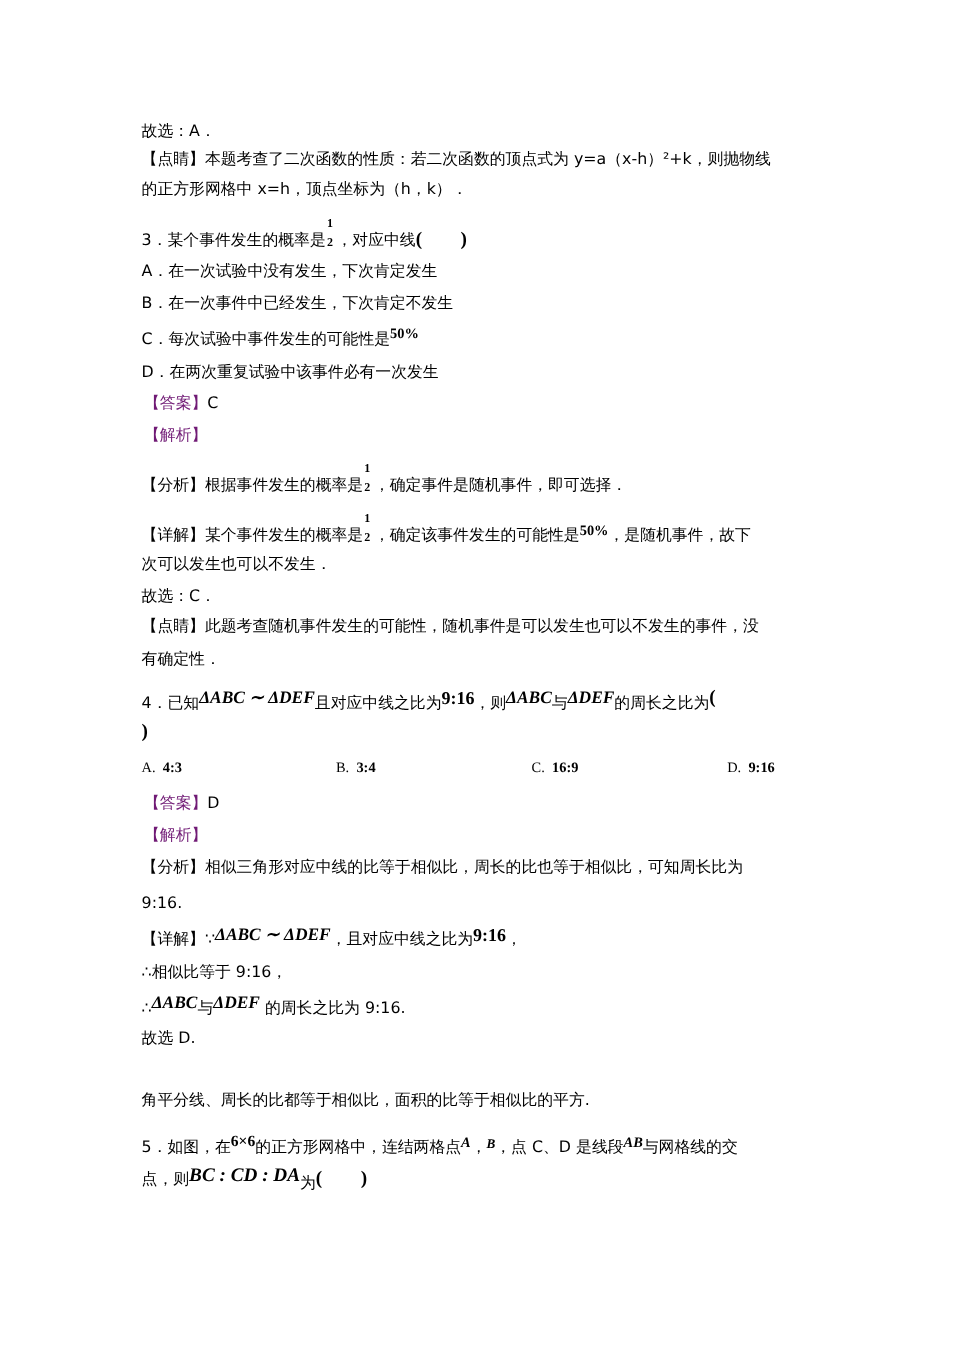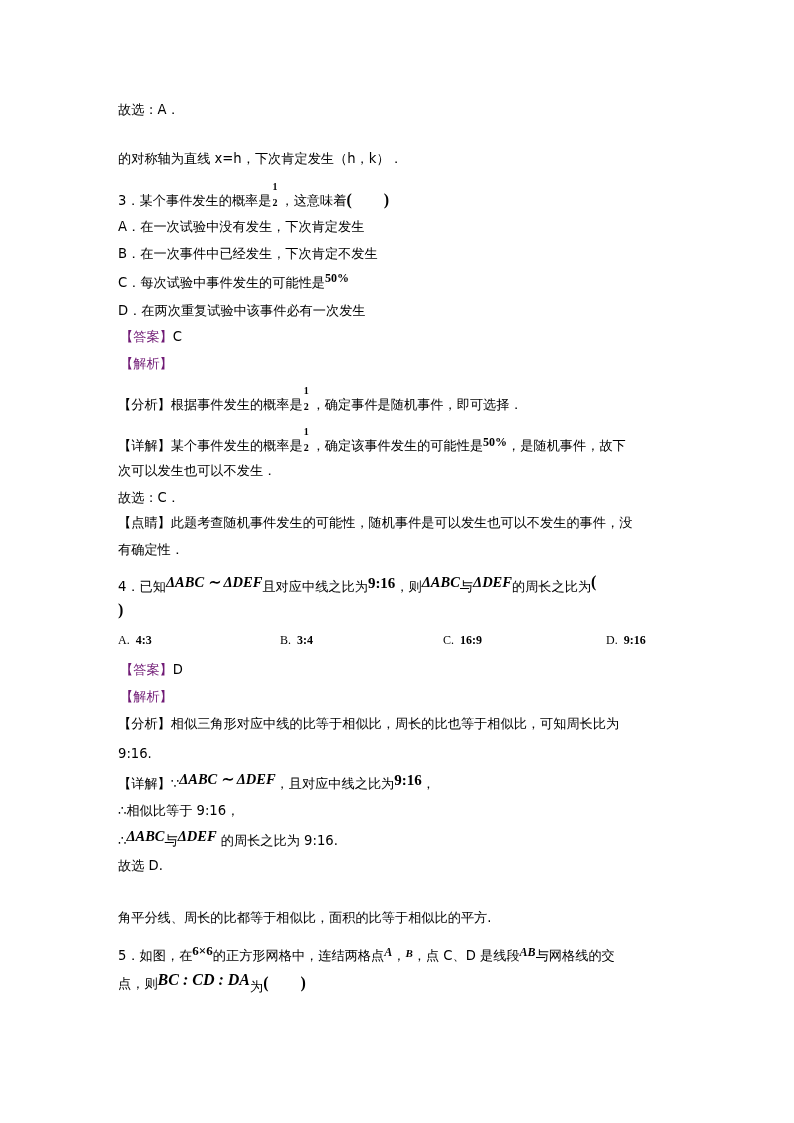--- a/index.html
+++ b/index.html
@@ -17,24 +17,25 @@
   .opt { position: absolute; font-size: 13px; white-space: nowrap; }
   .opt .lab { font-family: "Liberation Serif", serif; font-size: 12px; }
   .opt .val { font-family: "Liberation Serif", serif; font-weight: bold; font-size: 12px; margin-left: 6px; }
 </style>
 </head>
 <body>
 
 <div class="page">
 
   <div class="line" style="top:102px">故选：A．</div>
-  <div class="line" style="top:151px">的对称轴为直线 x=h，下次肯定发生（h，k）．</div>
+  <div class="line" style="top:126px"><span>【点睛】</span><span>本题考查了二次函数的性质：若二次函数的顶点式为 y=a（x-h）²+k，则抛物线</span></div>
+  <div class="line" style="top:151px">的正方形网格中 x=h，顶点坐标为（h，k）．</div>
 
   <div class="line" style="top:192px">
-    <span>3．</span><span>某个事件发生的概率是</span><span class="frac"><span class="num">1</span><span class="den">2</span></span><span>，这意味着</span><span class="paren">(　　)</span>
+    <span>3．</span><span>某个事件发生的概率是</span><span class="frac"><span class="num">1</span><span class="den">2</span></span><span>，对应中线</span><span class="paren">(　　)</span>
   </div>
   <div class="line" style="top:219px"><span>A．</span><span>在一次试验中没有发生，下次肯定发生</span></div>
   <div class="line" style="top:246px"><span>B．</span><span>在一次事件中已经发生，下次肯定不发生</span></div>
   <div class="line" style="top:275px"><span>C．</span><span>每次试验中事件发生的可能性是</span><span class="mathb" style="font-size:12px;position:relative;top:-5px">50%</span></div>
   <div class="line" style="top:303px"><span>D．</span><span>在两次重复试验中该事件必有一次发生</span></div>
   <div class="line" style="top:329px;left:120px"><span class="blue">【答案】</span><span>C</span></div>
   <div class="line" style="top:356px;left:120px"><span class="blue">【解析】</span></div>
   <div class="line" style="top:397px"><span>【分析】</span><span>根据事件发生的概率是</span><span class="frac"><span class="num">1</span><span class="den">2</span></span><span>，确定事件是随机事件，即可选择．</span></div>
   <div class="line" style="top:438px"><span>【详解】</span><span>某个事件发生的概率是</span><span class="frac"><span class="num">1</span><span class="den">2</span></span><span>，确定该事件发生的可能性是</span><span class="mathb" style="font-size:12px;position:relative;top:-4px">50%</span><span>，是随机事件，故下</span></div>
   <div class="line" style="top:463px">次可以发生也可以不发生．</div>

